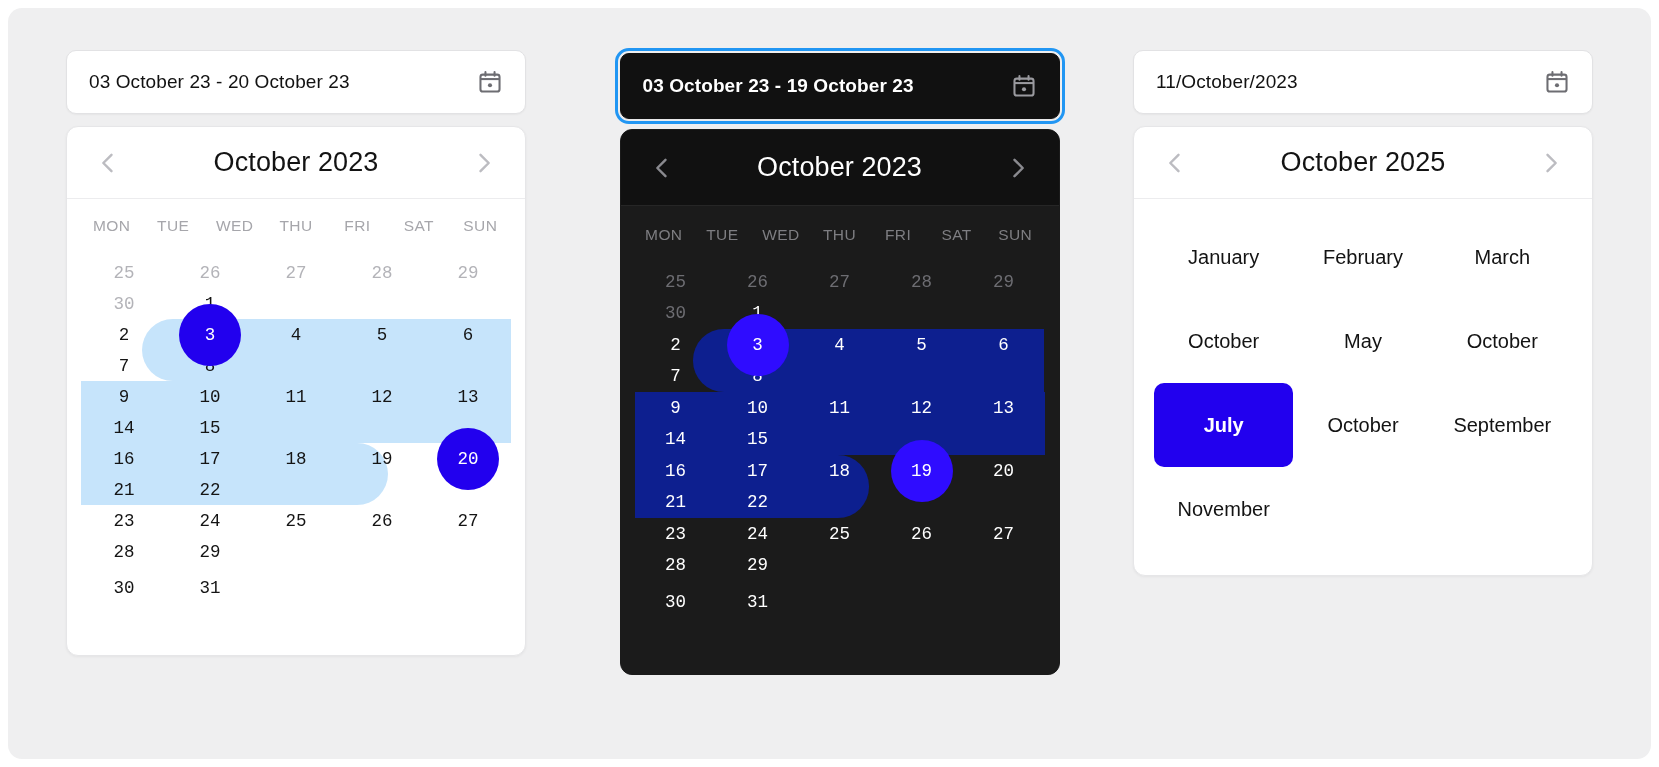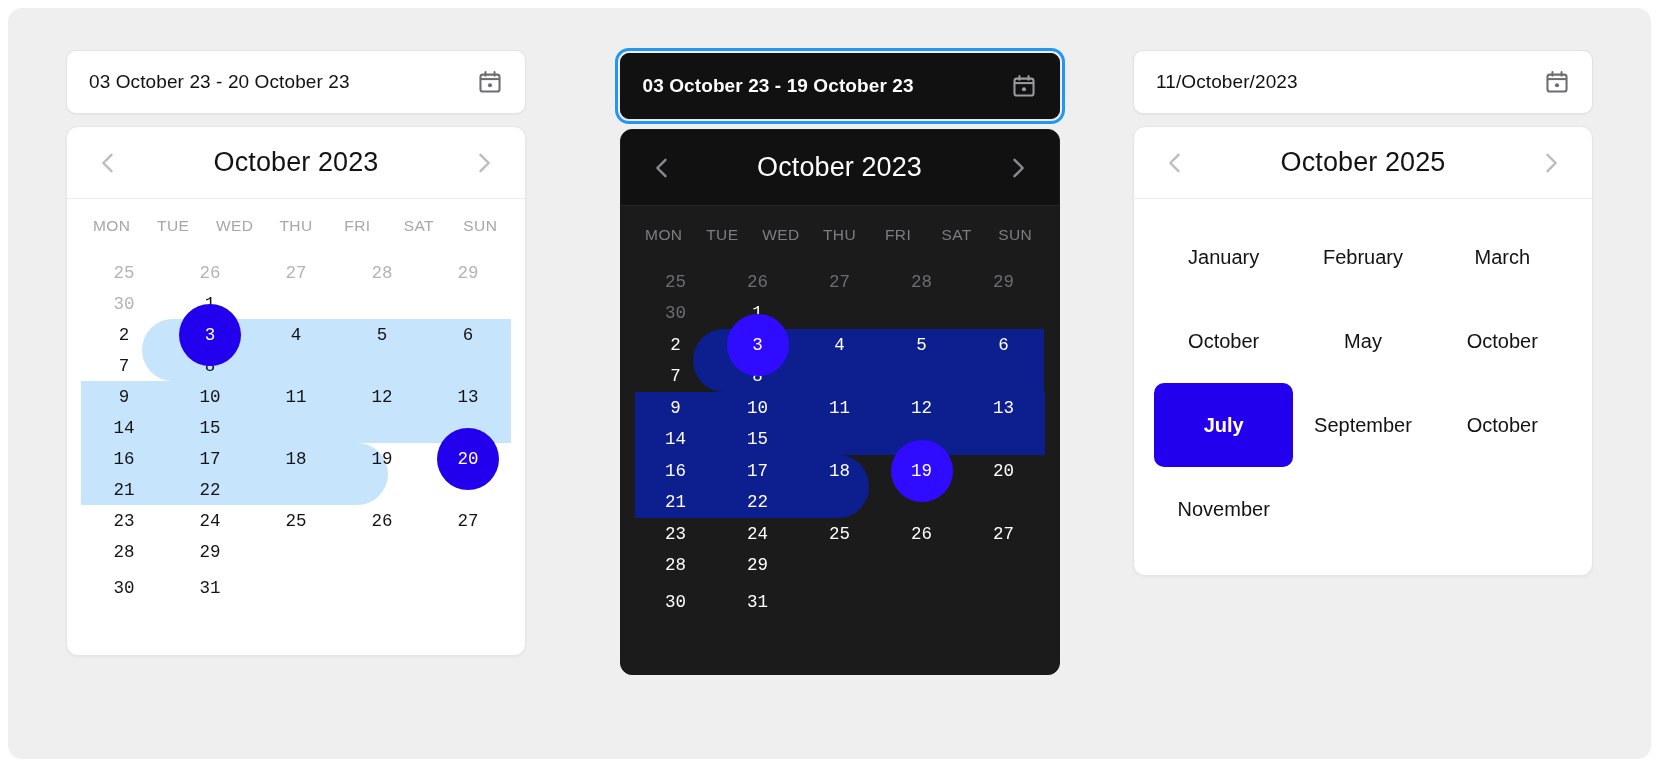--- a/index.html
+++ b/index.html
@@ -639,26 +639,26 @@
               <span>October</span>
             </div>
           </div>
           <div class="month selected">
             <div class="chip">
               <span>July</span>
             </div>
           </div>
           <div class="month">
             <div class="chip">
+              <span>October</span>
+            </div>
+          </div>
+          <div class="month">
+            <div class="chip">
               <span>September</span>
-            </div>
-          </div>
-          <div class="month">
-            <div class="chip">
-              <span>October</span>
             </div>
           </div>
           <div class="month">
             <div class="chip">
               <span>November</span>
             </div>
           </div>
         </div>
       </div>
     </div>

